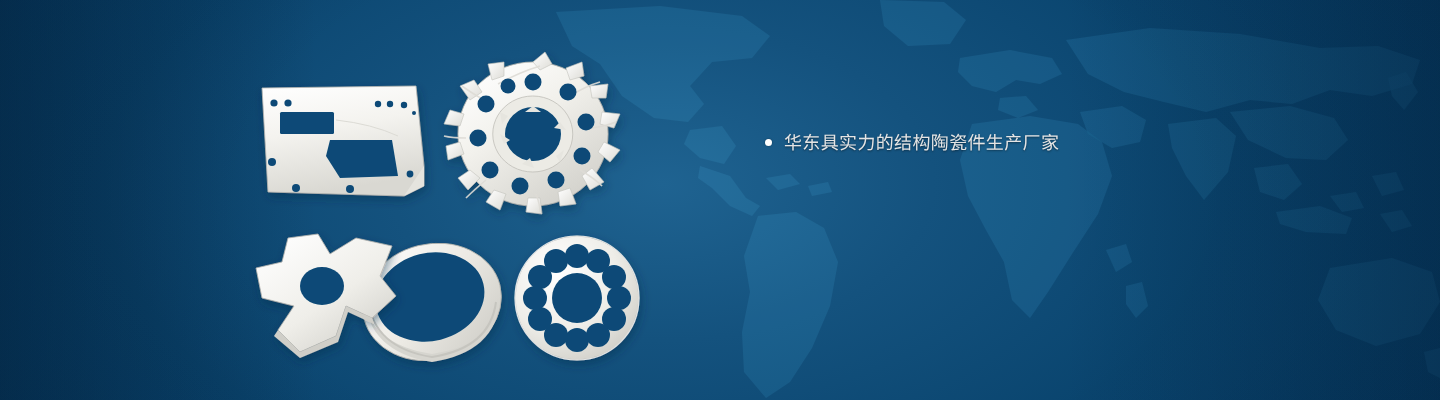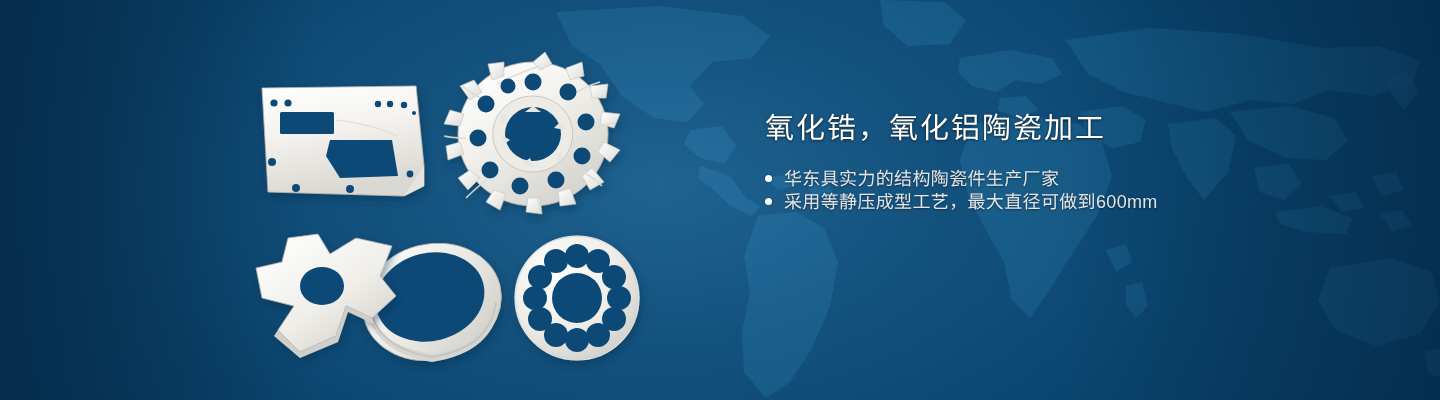--- a/index.html
+++ b/index.html
@@ -286,27 +286,22 @@
           <circle cx="535" cy="298" r="12"></circle>
           <circle cx="540" cy="277" r="12"></circle>
           <circle cx="556" cy="261" r="12"></circle>
         </g>
         <circle cx="577" cy="298" r="62" fill="none" stroke="#ffffff" stroke-width="1.2" opacity="0.7"></circle>
       </g>
     </svg>
   </div>
 
   <div class="copy">
-    <h1 class="headline">氧化锆，氧化铝陶瓷加工</h1>
 
     <ul class="bullets">
       <li class="bullet">
         <span class="dot"></span>
         <span>华东具实力的结构陶瓷件生产厂家</span>
       </li>
-      <li class="bullet">
-        <span class="dot"></span>
-        <span>采用等静压成型工艺，最大直径可做到600mm</span>
-      </li>
     </ul>
   </div>
 
 </div>
 
 </body></html>

